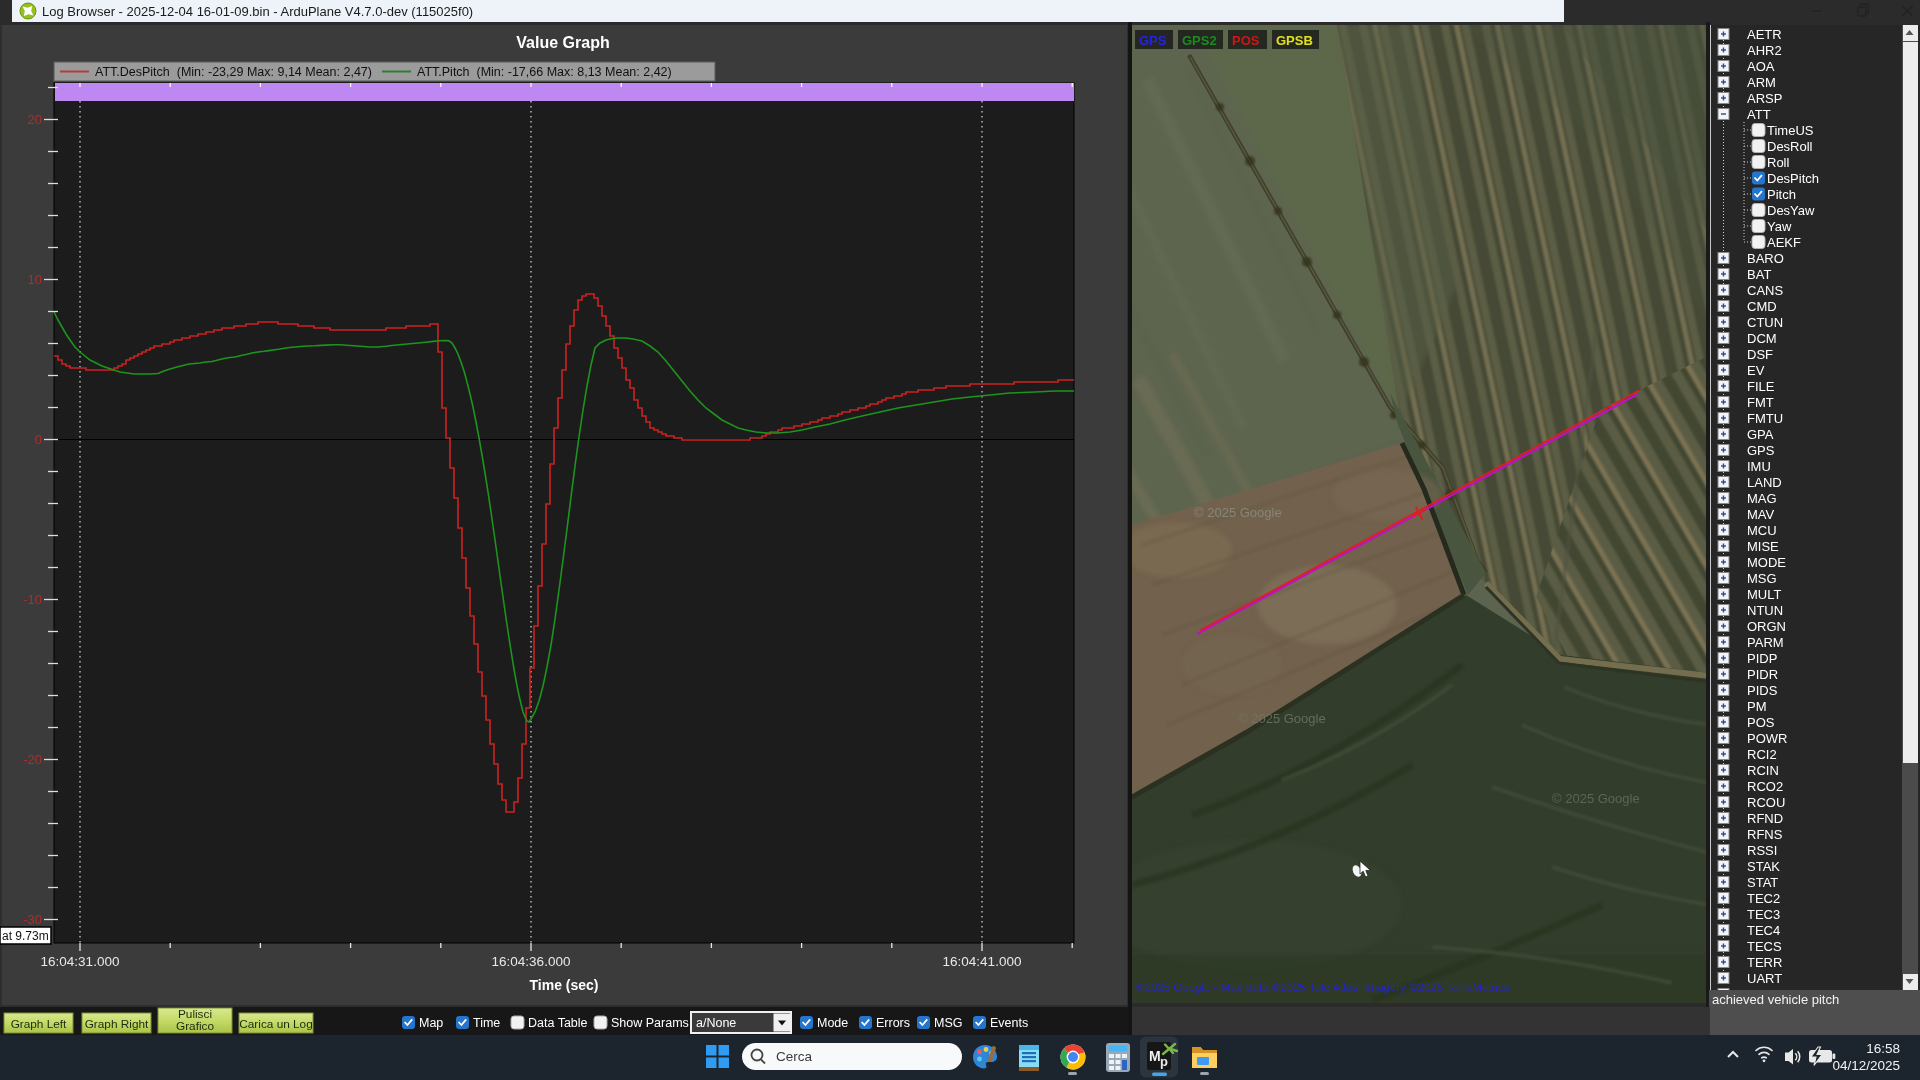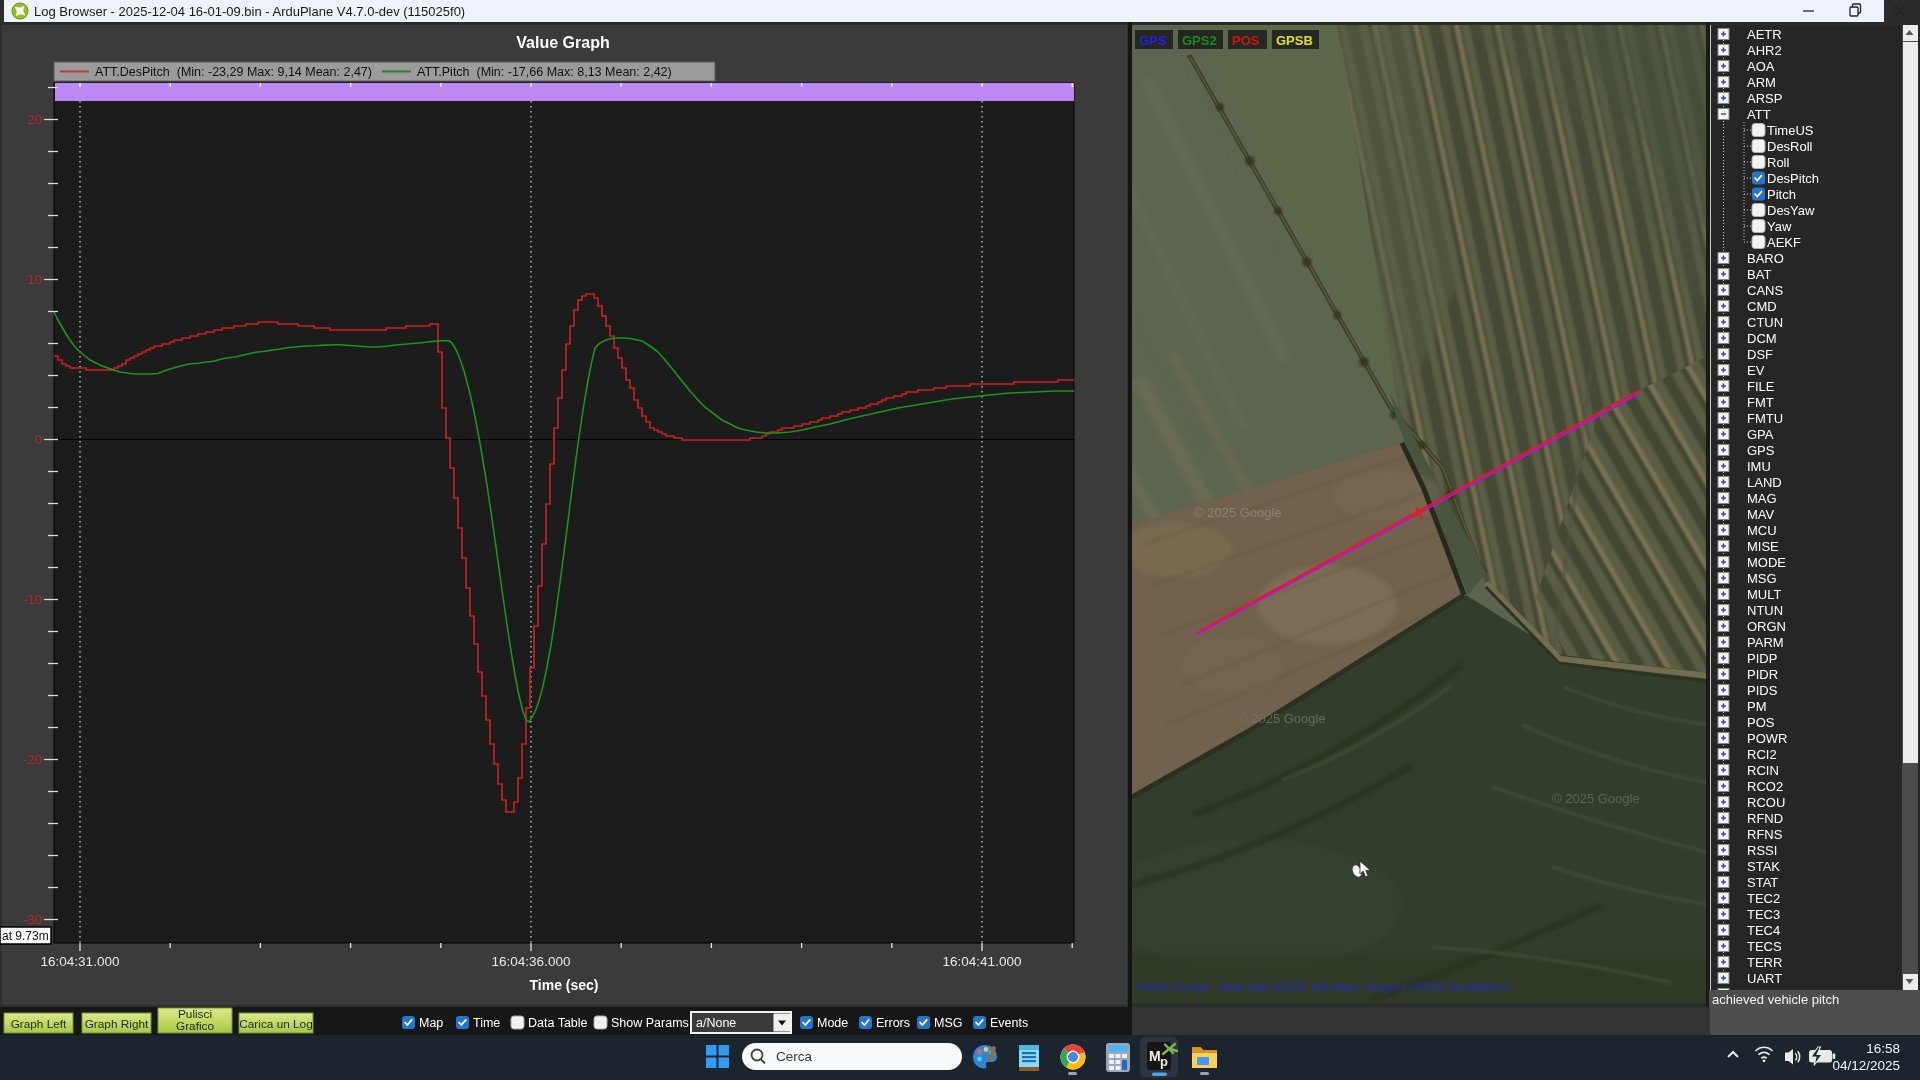--- a/index.html
+++ b/index.html
@@ -802,21 +802,21 @@
 <path d="M12.7,2.2 a8.5,8.5 0 0 1 0,11" stroke="#e8e8e8" stroke-width="1.5" fill="none"></path>
 </g>
 <g transform="translate(1809,15)">
 <rect x="0" y="0" width="23" height="12.5" rx="2.5" fill="#e8e8e8"></rect>
 <rect x="23.5" y="3.5" width="2.8" height="5.5" rx="1" fill="#e8e8e8"></rect>
 <polygon points="9,-3 2,7 7,7 5,15.5 13,4.5 8,4.5 11.5,-3" fill="#1c242d" stroke="#e8e8e8" stroke-width="1.1"></polygon>
 </g>
 <text x="1900" y="18" text-anchor="end" font-size="13.5" fill="#f2f2f2">16:58</text>
 <text x="1900" y="35" text-anchor="end" font-size="13.5" fill="#f2f2f2">04/12/2025</text>
 </svg>
-<div style="position:absolute;left:4px;top:0;width:1880px;height:22px;background:#eef3f9">
+<div style="position:absolute;left:12px;top:0;width:1552px;height:22px;background:#eef3f9">
 <svg width="22" height="22" style="position:absolute;left:5px;top:0" viewBox="0 0 22 22">
 <circle cx="11" cy="11" r="8" fill="#95c11f"></circle>
 <circle cx="11" cy="11" r="8" fill="none" stroke="#6e9414" stroke-width="1"></circle>
 <path d="M11,4.5 L13.5,9 L18,11 L13.5,13 L11,17.5 L8.5,13 L4,11 L8.5,9 Z" fill="#ffffff" transform="rotate(40 11 11)"></path>
 </svg>
 <span style="position:absolute;left:30px;top:3.5px;font:13px 'Liberation Sans',sans-serif;color:#1a1a1a">Log Browser - 2025-12-04 16-01-09.bin - ArduPlane V4.7.0-dev (115025f0)</span>
 <svg width="140" height="22" style="position:absolute;left:1780px;top:0" viewBox="0 0 140 22" stroke="#222" stroke-width="1.3" fill="none">
 <line x1="19" y1="11" x2="30" y2="11"></line>
 <rect x="66" y="7" width="8" height="9" rx="1"></rect>
 <path d="M68.5,7 V5 a1,1 0 0 1 1,-1 h6 a1,1 0 0 1 1,1 v7 a1,1 0 0 1 -1,1 h-1.5"></path>

